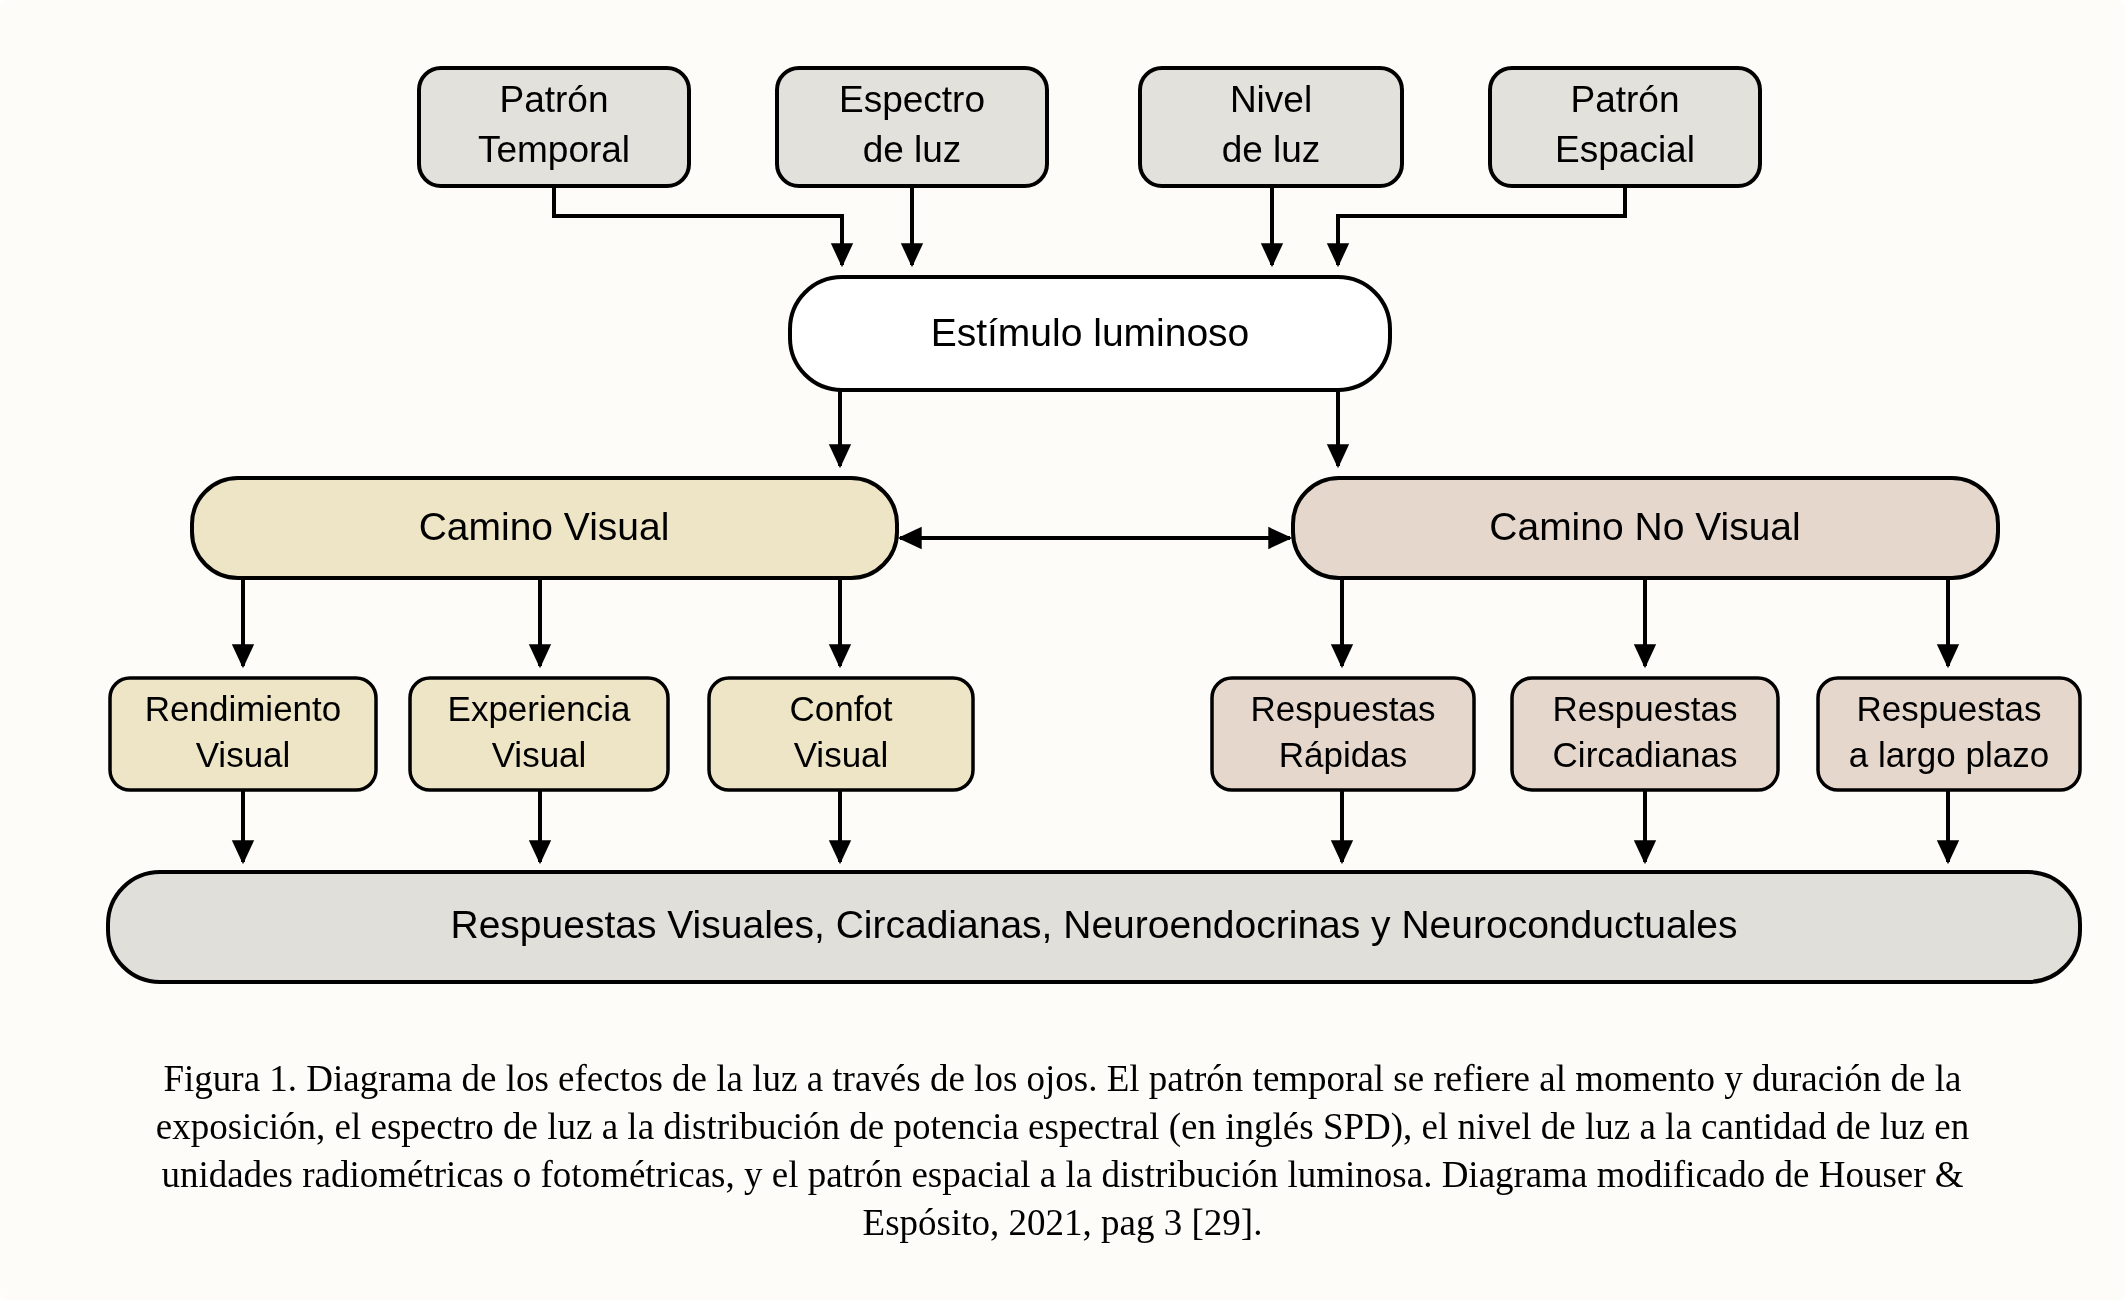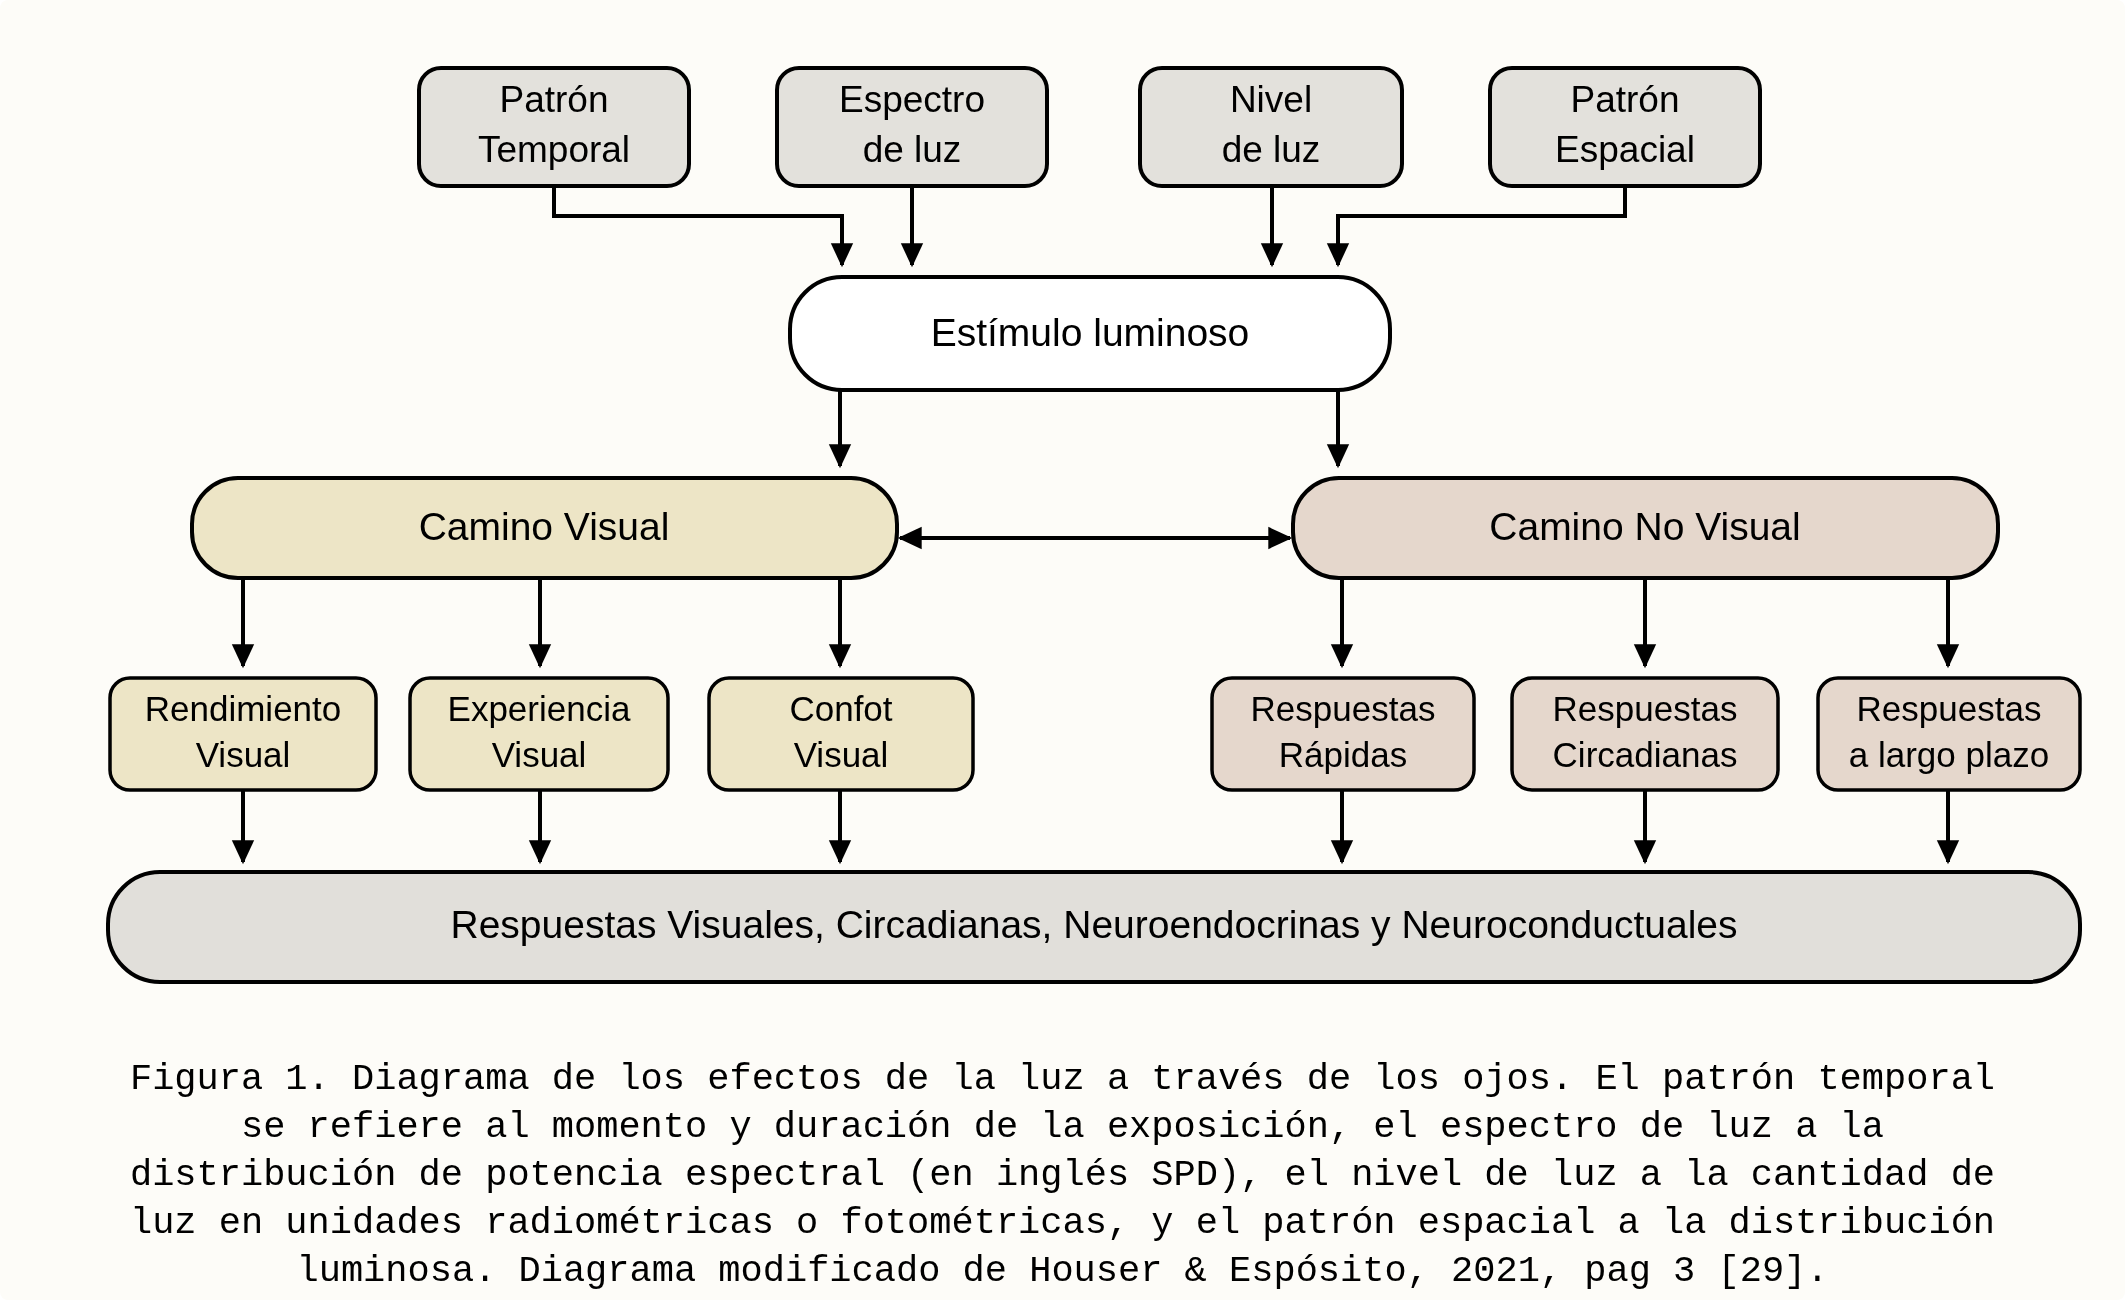--- a/index.html
+++ b/index.html
@@ -48,21 +48,21 @@
     stroke: #000000;
     stroke-width: 4;
     fill: none;
   }
   .caption {
     position: absolute;
     left: 120px;
     top: 1055px;
     width: 1885px;
     text-align: center;
-    font-family: Liberation Mono, monospace;
+    font-family: Liberation Serif, serif;
     font-size: 37px;
     line-height: 48px;
     color: #000000;
   }
 </style>
 </head>
 <body>
 
 <div id="root">
 

